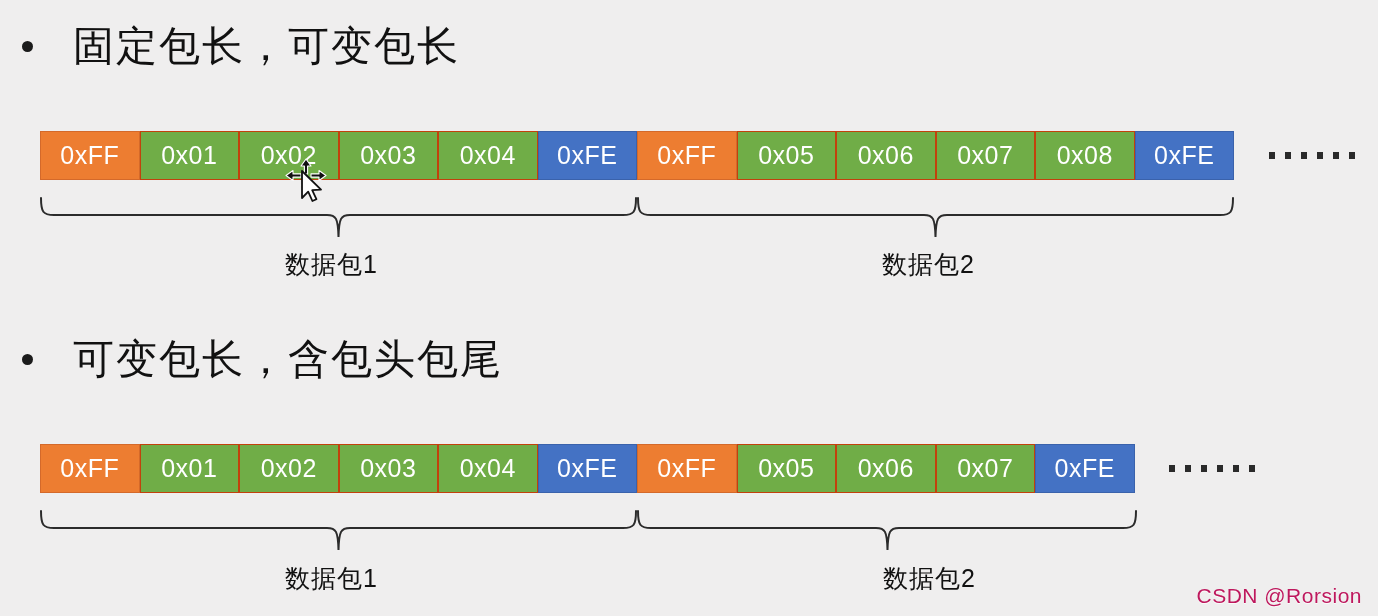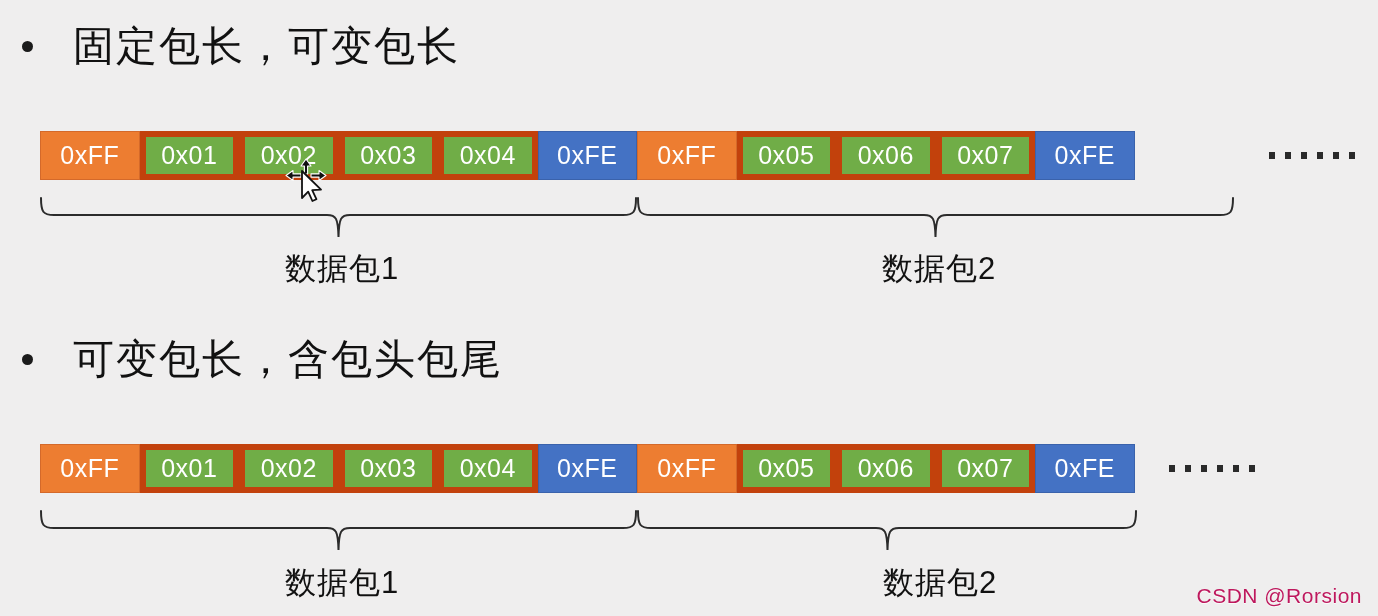--- a/index.html
+++ b/index.html
@@ -67,21 +67,21 @@
     font-size: 25px;
     color: #ffffff;
     letter-spacing: 0.5px;
   }
   .cell.head {
     background: #ed7d31;
     border: 1px solid #d4692a;
   }
   .cell.data {
     background: #70ad47;
-    border: 6px solid #c2410c;
+    border: 1px solid #c2410c;
   }
   .cell.tail {
     background: #4472c4;
     border: 1px solid #3a62ab;
   }
 
   
   .ellipsis {
     position: absolute;
     display: flex;
@@ -99,21 +99,21 @@
   
   .brace {
     position: absolute;
     height: 40px;
   }
   .brace svg { display: block; overflow: visible; }
 
   
   .brace-label {
     position: absolute;
-    font-size: 31px;
+    font-size: 25px;
     color: #111111;
     white-space: nowrap;
     letter-spacing: 1px;
   }
 
   
   #mouse-cursor {
     position: absolute;
     left: 285px;
     top: 158px;
@@ -147,20 +147,21 @@
     <div class="cell head">0xFF</div>
     <div class="cell data">0x01</div>
     <div class="cell data">0x02</div>
     <div class="cell data">0x03</div>
     <div class="cell data">0x04</div>
     <div class="cell tail">0xFE</div>
     <div class="cell head">0xFF</div>
     <div class="cell data">0x05</div>
     <div class="cell data">0x06</div>
     <div class="cell data">0x07</div>
+    <div class="cell data">0x08</div>
     <div class="cell tail">0xFE</div>
   </div>
 
   <div class="ellipsis" id="ellipsis-1">
     <span class="sq"></span>
     <span class="sq"></span>
     <span class="sq"></span>
     <span class="sq"></span>
     <span class="sq"></span>
     <span class="sq"></span>

